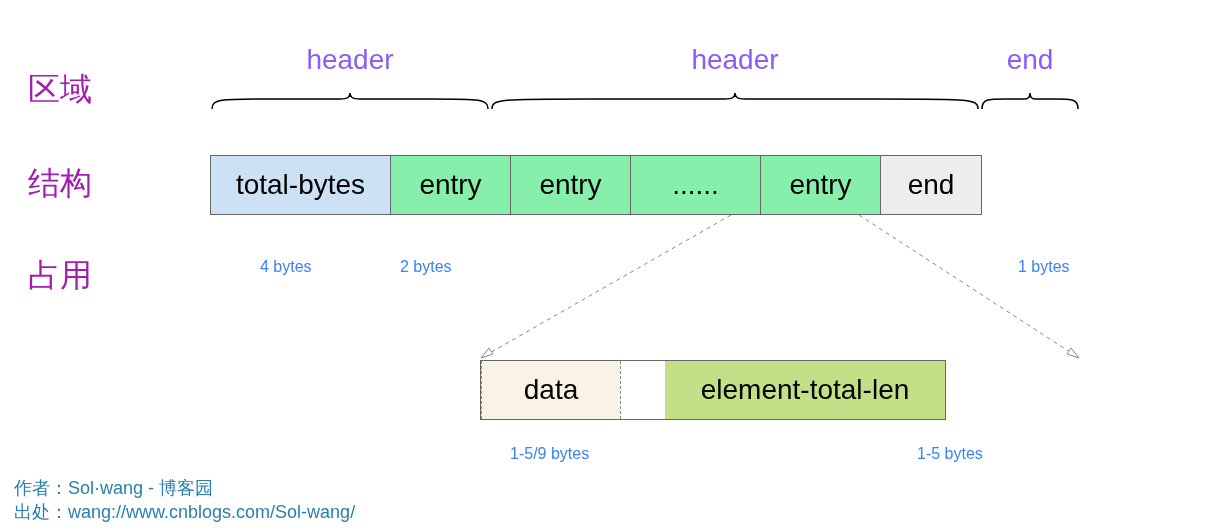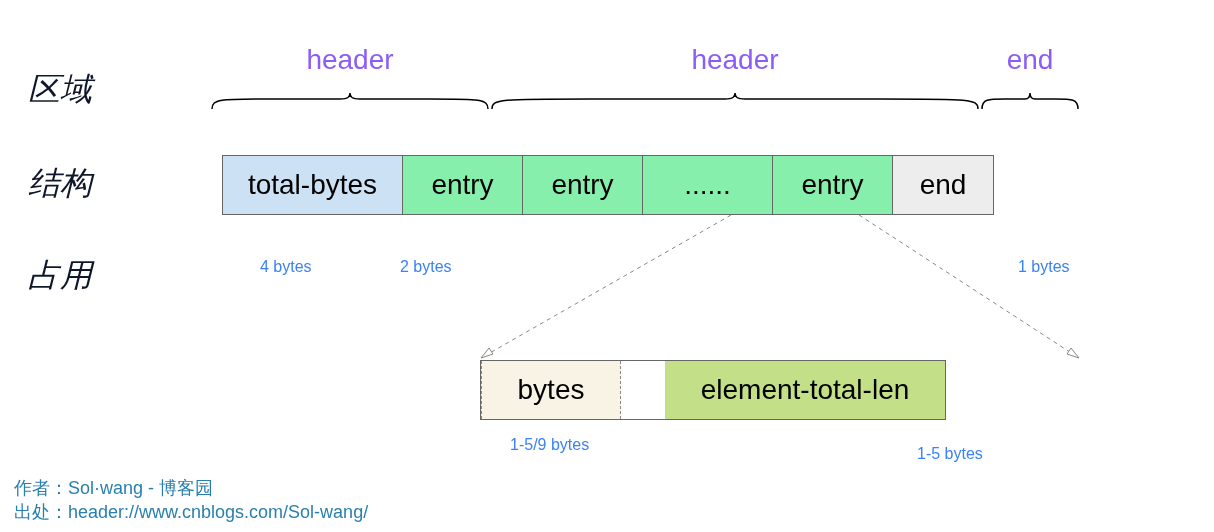--- a/index.html
+++ b/index.html
@@ -8,23 +8,22 @@
     padding: 0;
     width: 1214px;
     height: 532px;
     background: #ffffff;
     font-family: Arial, "Microsoft YaHei", sans-serif;
     position: relative;
   }
   .row-label {
     position: absolute;
     font-size: 32px;
-    color: #0f172a;
+    color: #a21caf;
     left: 28px;
-    font-style: italic;
   }
   
   .region-brace {
     position: absolute;
     text-align: center;
   }
   .region-title {
     font-size: 28px;
     color: #8b5cf6;
     margin-bottom: 15px;
@@ -92,46 +91,46 @@
   </svg>
 </div>
 
 <div class="region-brace" style="left:980px; top:44px; width:100px;">
   <div class="region-title">end</div>
   <svg class="brace" viewBox="0 0 100 20" preserveAspectRatio="none">
     <path d="M2,18 C2,8 8,8 25,8 L45,8 C49,8 50,6 50,2 C50,6 51,8 55,8 L75,8 C92,8 98,8 98,18" fill="none" stroke="#000" stroke-width="1.5"></path>
   </svg>
 </div>
 
-<div class="struct-container" style="left:210px; top:155px;margin-left:12px;">
+<div class="struct-container" style="left:210px; top:155px;">
   <div class="cell c-blue" style="width:180px;">total-bytes</div>
   <div class="cell c-orange" style="width:120px;">entry</div>
   <div class="cell c-orange" style="width:120px;">entry</div>
   <div class="cell c-orange" style="width:130px;">......</div>
   <div class="cell c-orange" style="width:120px;">entry</div>
   <div class="cell c-grey" style="width:100px;">end</div>
 </div>
 
 <div class="size-label" style="left:260px; top:258px;">4 bytes</div>
 <div class="size-label" style="left:400px; top:258px;">2 bytes</div>
 <div class="size-label" style="left:1018px; top:258px;">1 bytes</div>
 
 <svg style="position:absolute; left:0; top:0; width:1214px; height:532px; pointer-events:none;">
   <line x1="731" y1="215" x2="481" y2="358" stroke="#888" stroke-width="1" stroke-dasharray="4,4"></line>
   <line x1="859" y1="215" x2="1079" y2="358" stroke="#888" stroke-width="1" stroke-dasharray="4,4"></line>
   <polygon points="481,358 489,348 493,354" fill="#fff" stroke="#888" stroke-width="1"></polygon>
   <polygon points="1079,358 1071,348 1067,354" fill="#fff" stroke="#888" stroke-width="1"></polygon>
 </svg>
 
 <div class="struct-container" style="left:480px; top:360px;">
-  <div class="cell c-cream" style="width:140px;">bytes</div>
+  <div class="cell c-cream" style="width:140px;">data</div>
   <div class="cell c-green" style="width:280px;">element-total-len</div>
 </div>
 
-<div class="size-label" style="left:510px; top:436px;text-align:center;">1-5/9 bytes</div>
+<div class="size-label" style="left:510px; top:445px;text-align:center;">1-5/9 bytes</div>
 <div class="size-label" style="left:917px; top:445px;">1-5 bytes</div>
 
 <div class="watermark" style="bottom:32px;">
   <span>作者：</span><span>Sol·wang - 博客园</span>
 </div>
 <div class="watermark" style="bottom:8px;">
-  <span>出处：</span><span>header://www.cnblogs.com/Sol-wang/</span>
+  <span>出处：</span><span>wang://www.cnblogs.com/Sol-wang/</span>
 </div>
 
 </body></html>

